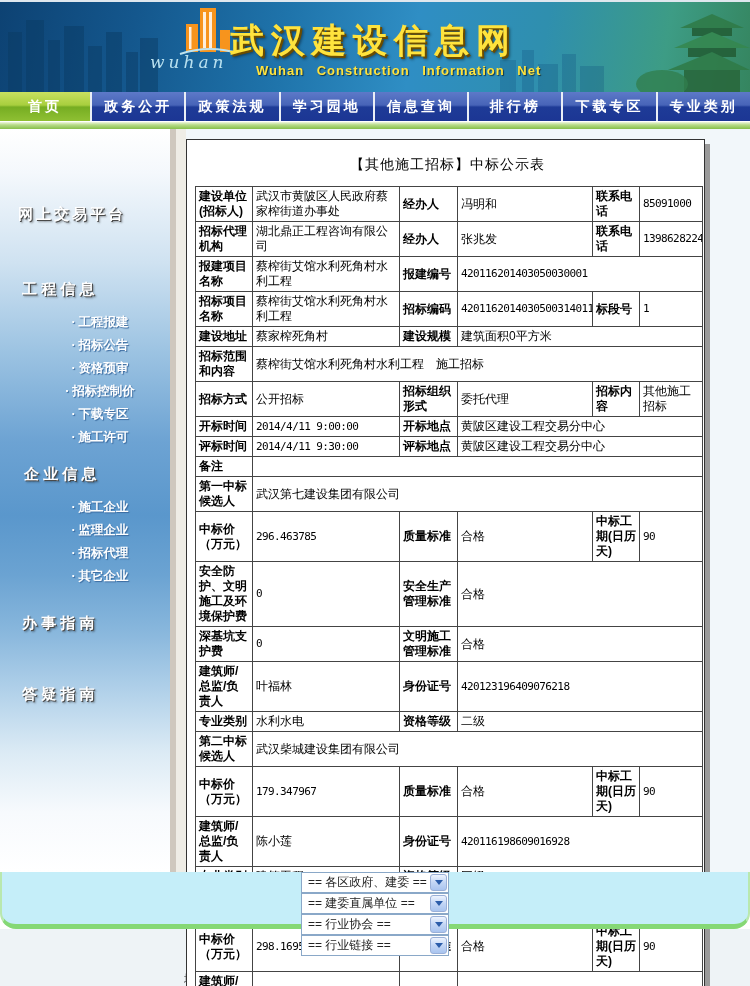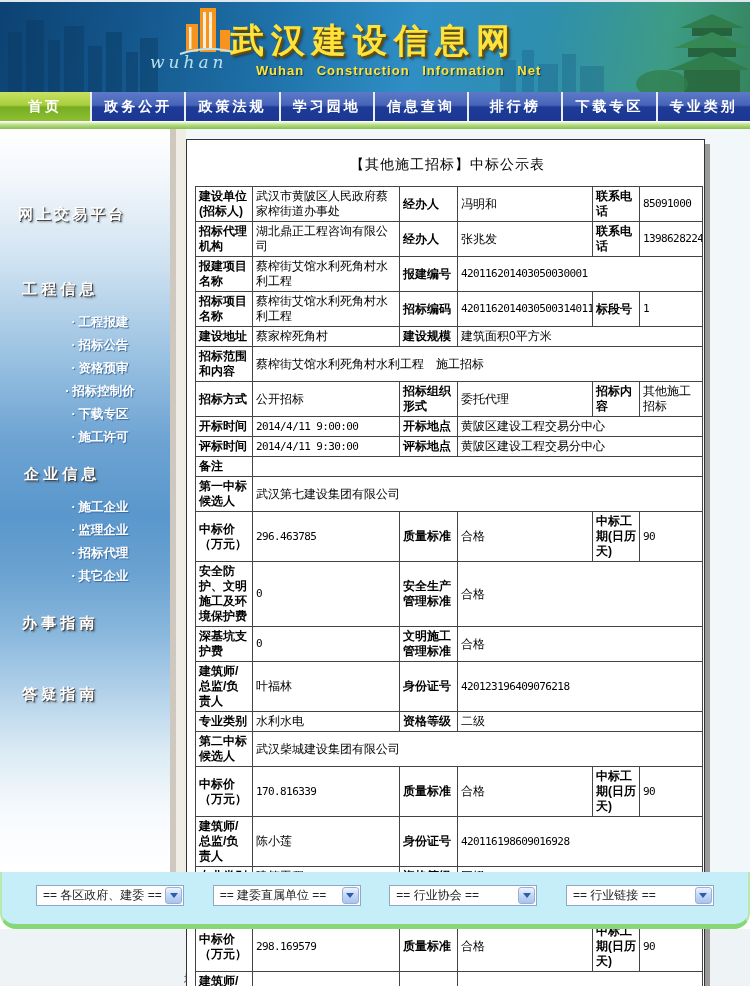--- a/index.html
+++ b/index.html
@@ -54,21 +54,21 @@
   .table-title { text-align:center; font-size:14px; color:#000; margin-bottom:12px; letter-spacing:1px; }
   table.bid { width:507px; border-collapse:collapse; table-layout:fixed; }
   table.bid td { border:1px solid #444; font-size:12px; line-height:1.25; padding:2px 3px; color:#000;
     vertical-align:middle; height:17px; overflow:hidden; word-break:break-all; }
   table.bid td.lbl { font-weight:bold; }
   table.bid td.mono { font-family:"DejaVu Sans Mono", monospace; font-size:11px; letter-spacing:-0.6px; white-space:nowrap; }
 
   
   .bottom-bar { position:relative; height:57px; display:flex; align-items:center; justify-content:space-between;
     padding:0 34px 6px 34px; background:#c5eef9; border-bottom:5px solid #85d875;
-    border-left:2px solid #b9e8ae; border-right:2px solid #b9e8ae; border-radius:0 0 16px 16px; }
+    border-left:2px solid #b9e8ae; border-right:2px solid #b9e8ae; border-radius:0 0 16px 16px;flex-direction:column; }
   .xp-select { width:148px; height:21px; background:#fff; border:1px solid #8aa8c8; display:flex;
     align-items:center; justify-content:space-between; padding-left:6px; font-size:12px; color:#222; cursor:pointer; }
   .xp-select .sel-text { white-space:nowrap; overflow:hidden; }
   .sel-btn { flex:0 0 17px; height:17px; margin:1px; border:1px solid #9ab0d8; border-radius:3px;
     background:linear-gradient(180deg,#eef4fe 0%,#c3d6f5 50%,#a9c4ef 100%); display:flex; align-items:center; justify-content:center; }
   .sel-arrow { width:0; height:0; border-left:4px solid transparent; border-right:4px solid transparent;
     border-top:5px solid #2c5daa; }
 
   
   .footer { height:57px; background:#eef3f6; text-align:center; font-size:12px; color:#333; padding-top:5px; }
@@ -280,21 +280,21 @@
               <td>水利水电</td>
               <td class="lbl">资格等级</td>
               <td colspan="3">二级</td>
             </tr>
             <tr>
               <td class="lbl">第二中标候选人</td>
               <td colspan="5">武汉柴城建设集团有限公司</td>
             </tr>
             <tr>
               <td class="lbl">中标价（万元）</td>
-              <td class="mono">170.816339</td>
+              <td class="mono">179.347967</td>
               <td class="lbl">质量标准</td>
               <td>合格</td>
               <td class="lbl">中标工期(日历天)</td>
               <td class="mono">90</td>
             </tr>
             <tr>
               <td class="lbl">建筑师/总监/负责人</td>
               <td>陈小莲</td>
               <td class="lbl">身份证号</td>
               <td class="mono" colspan="3">420116198609016928</td>

